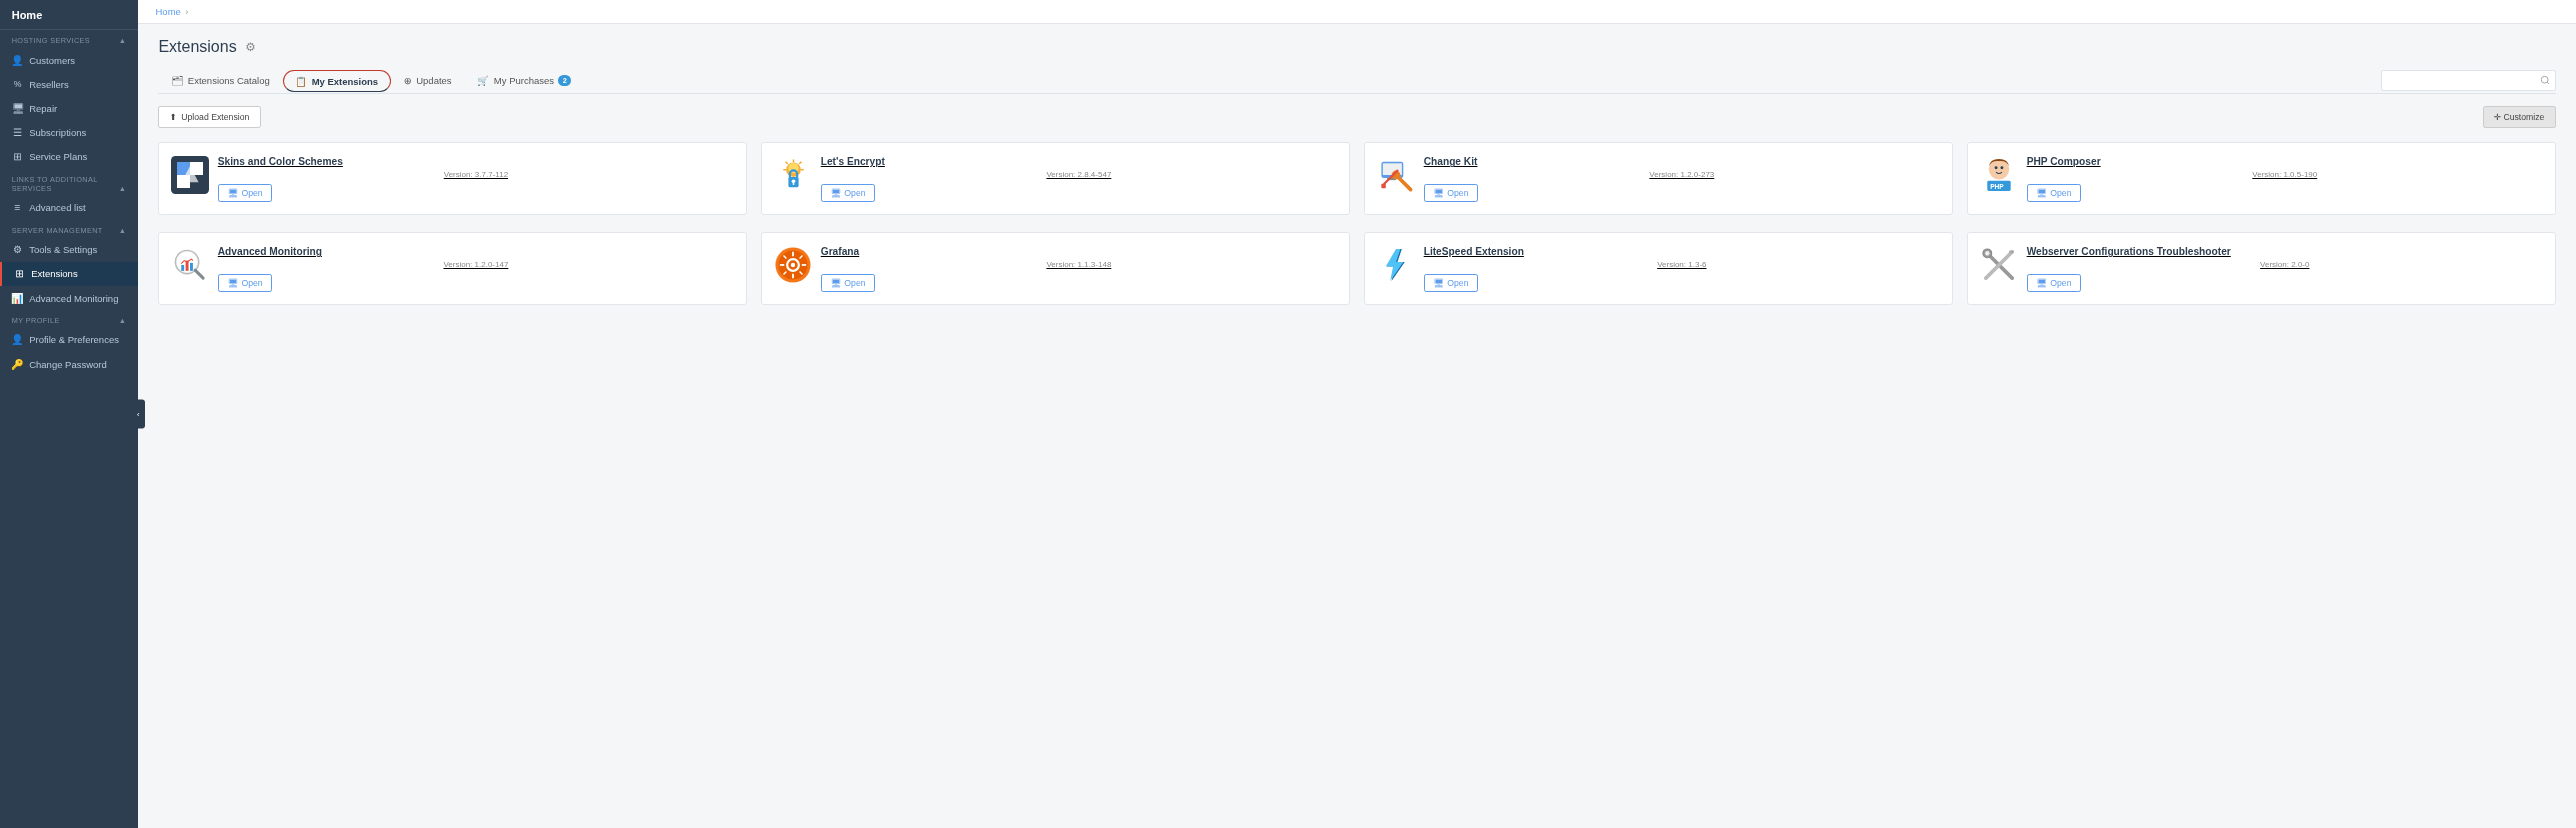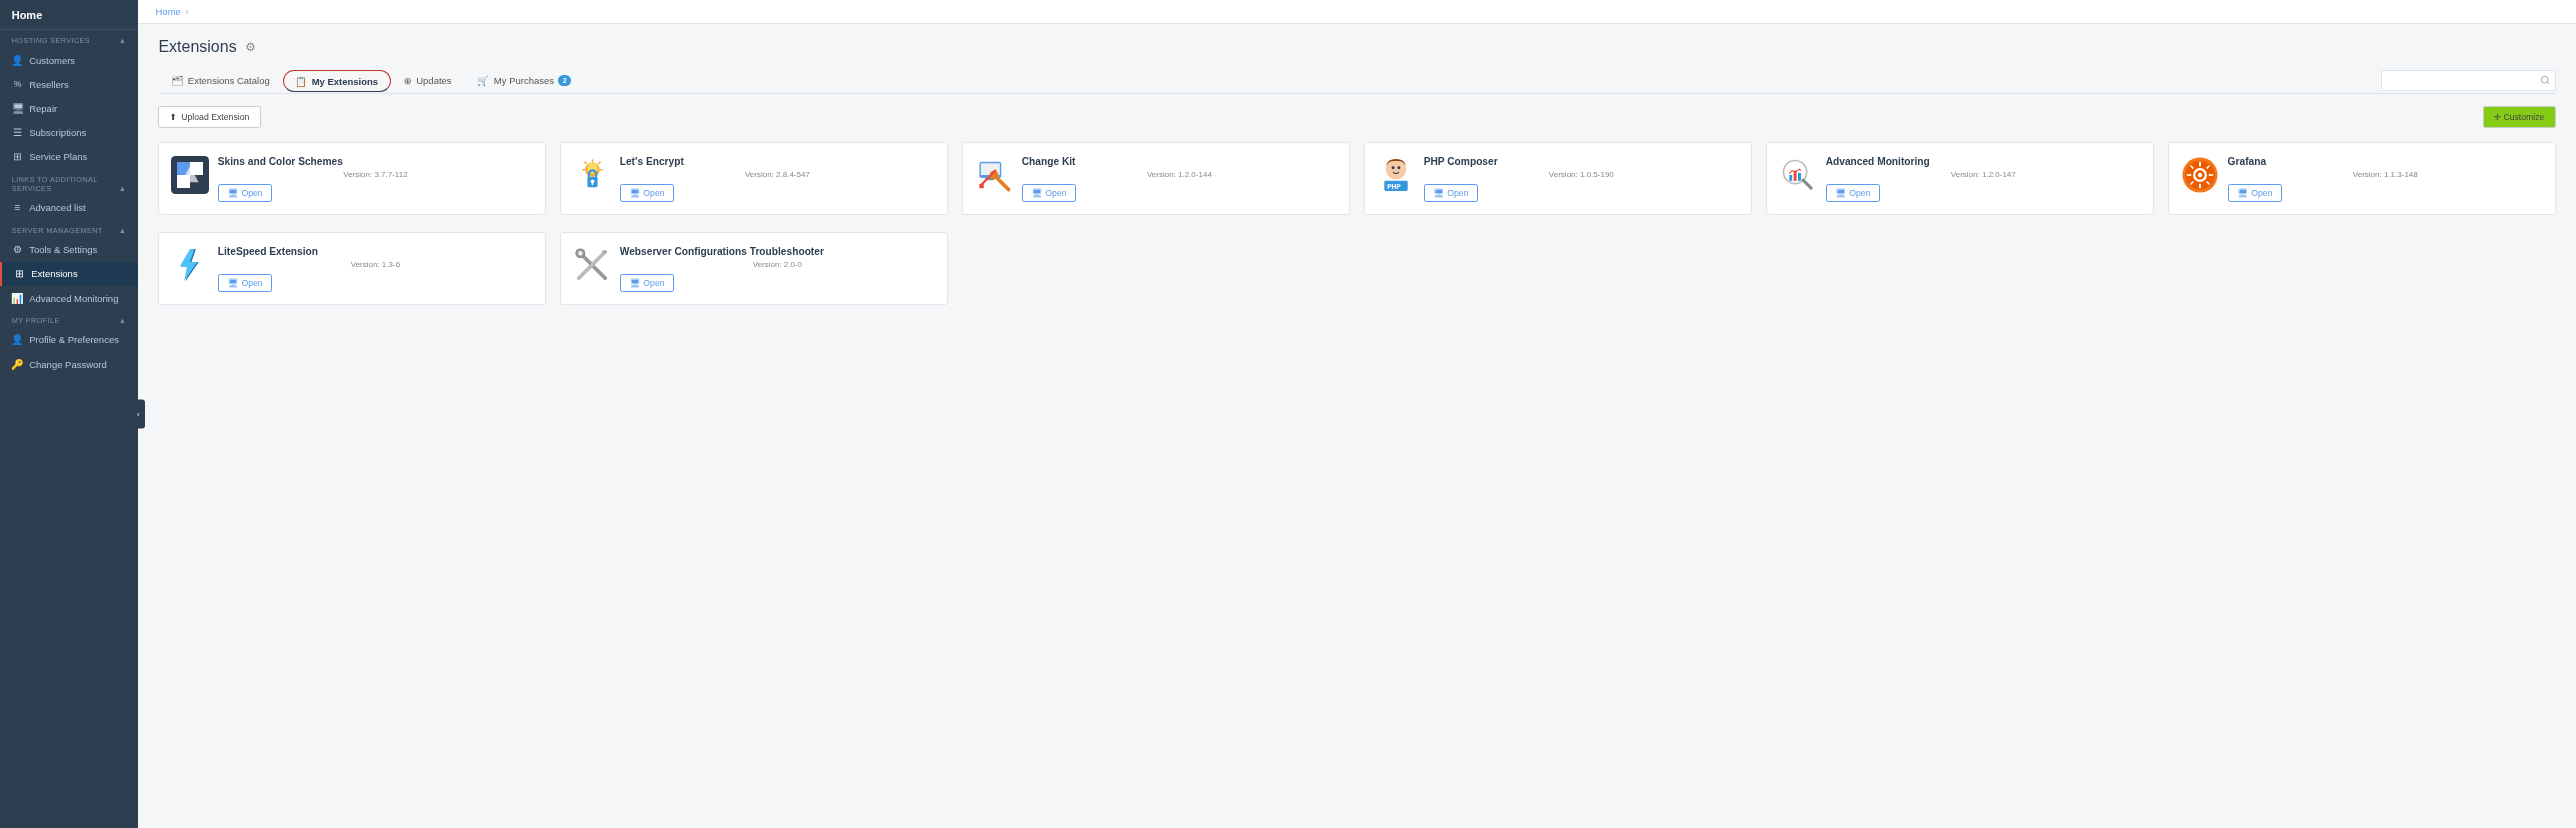--- a/index.html
+++ b/index.html
@@ -180,37 +180,38 @@
       padding: 5.1px 10.2px;
       font-size: 8.7px;
       color: #444;
       cursor: pointer;
       display: flex;
       align-items: center;
       gap: 4.4px;
       font-weight: 500;
     }
     .btn-customize {
-      background: #84cc16;
+      background: #e5e5e5;
       border: 0.7px solid #ccc;
       border-radius: 2.2px;
       padding: 5.1px 10.2px;
       font-size: 8.7px;
       color: #444;
       cursor: pointer;
       display: flex;
       align-items: center;
       gap: 4.4px;
     }
 
     
     .extensions-grid {
       display: grid;
-      grid-template-columns: repeat(6, 1fr);
+      grid-template-columns: repeat(4, 1fr);
       gap: 17.5px 14.6px;
+      text-decoration: underline;
     }
     .extension-card {
       background: #fff;
       border: 0.7px solid #e2e6ea;
       border-radius: 2.9px;
       padding: 13px 11.7px 11.7px;
       display: flex;
       flex-direction: column;
       gap: 4.4px;
     }
@@ -460,21 +461,21 @@
 
               <line x1="28" y1="28" x2="46" y2="46" stroke="#e67e22" stroke-width="5" stroke-linecap="round"></line>
               <circle cx="26" cy="26" r="6" fill="#e67e22"></circle>
 
               <line x1="10" y1="38" x2="28" y2="20" stroke="#e74c3c" stroke-width="3" stroke-linecap="round"></line>
               <rect x="6" y="38" width="6" height="6" rx="1" fill="#e74c3c"></rect>
             </svg>
           </div>
           <div class="ext-info">
             <div class="ext-name">Change Kit</div>
-            <div class="ext-version">Version: 1.2.0-144</div>
+            <div class="ext-version">Version: 1.2.0-273</div>
             <button class="btn-open">
               <span>🖥</span>
               <span>Open</span>
             </button>
           </div>
         </div>
       </div>
 
       <div class="extension-card">
         <div class="ext-card-header">

